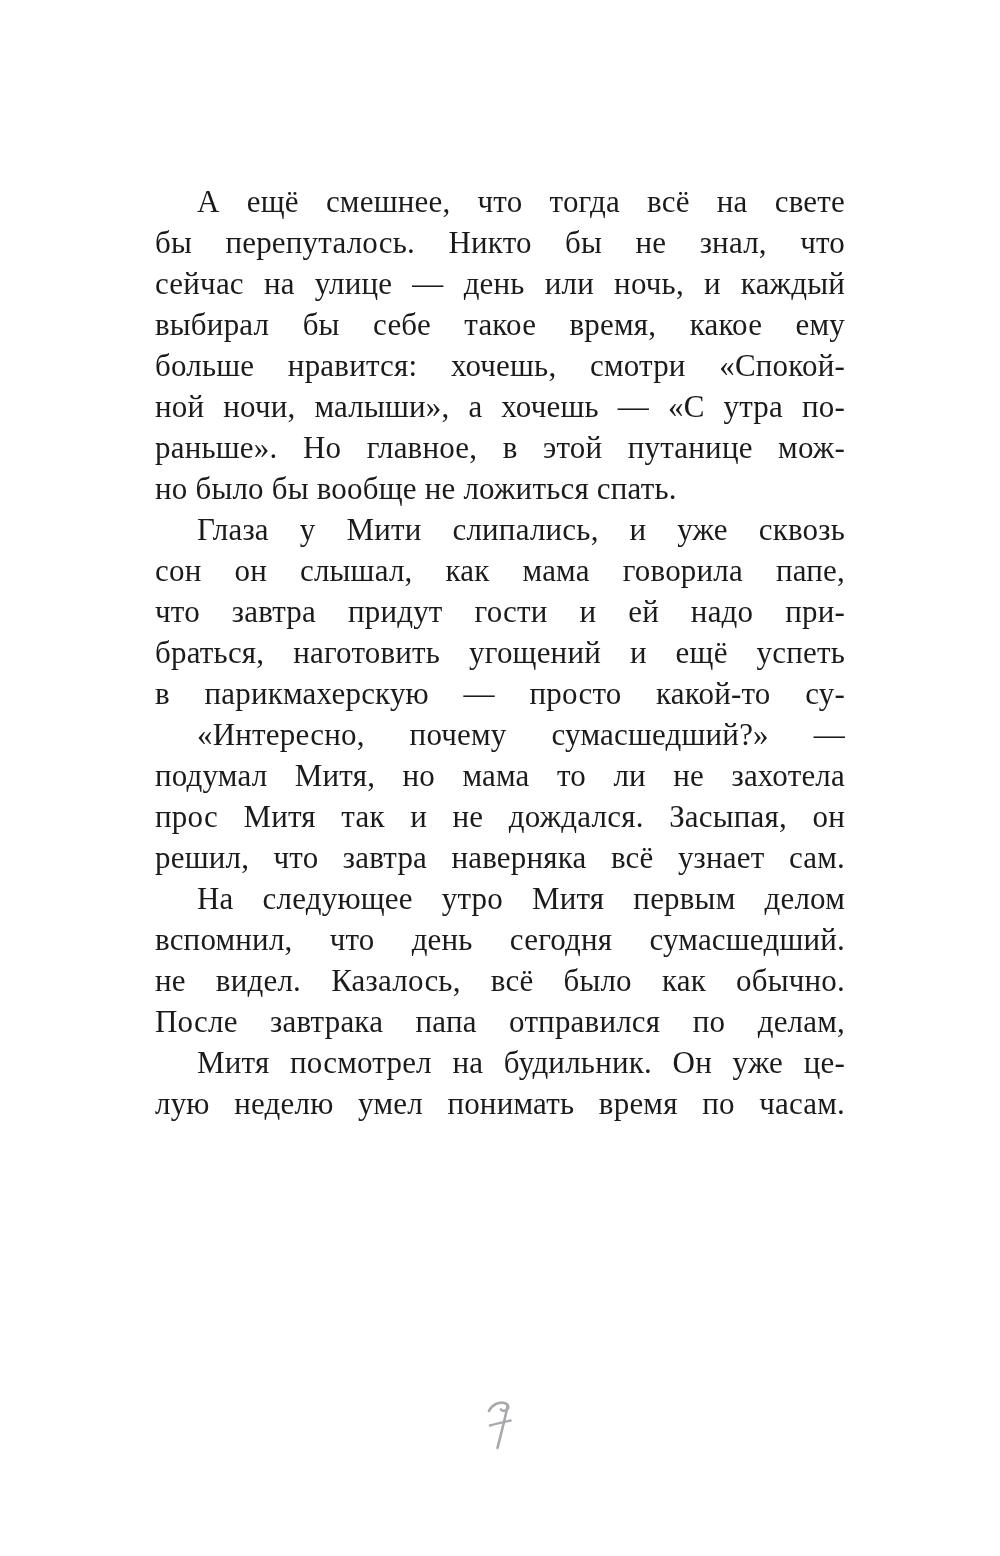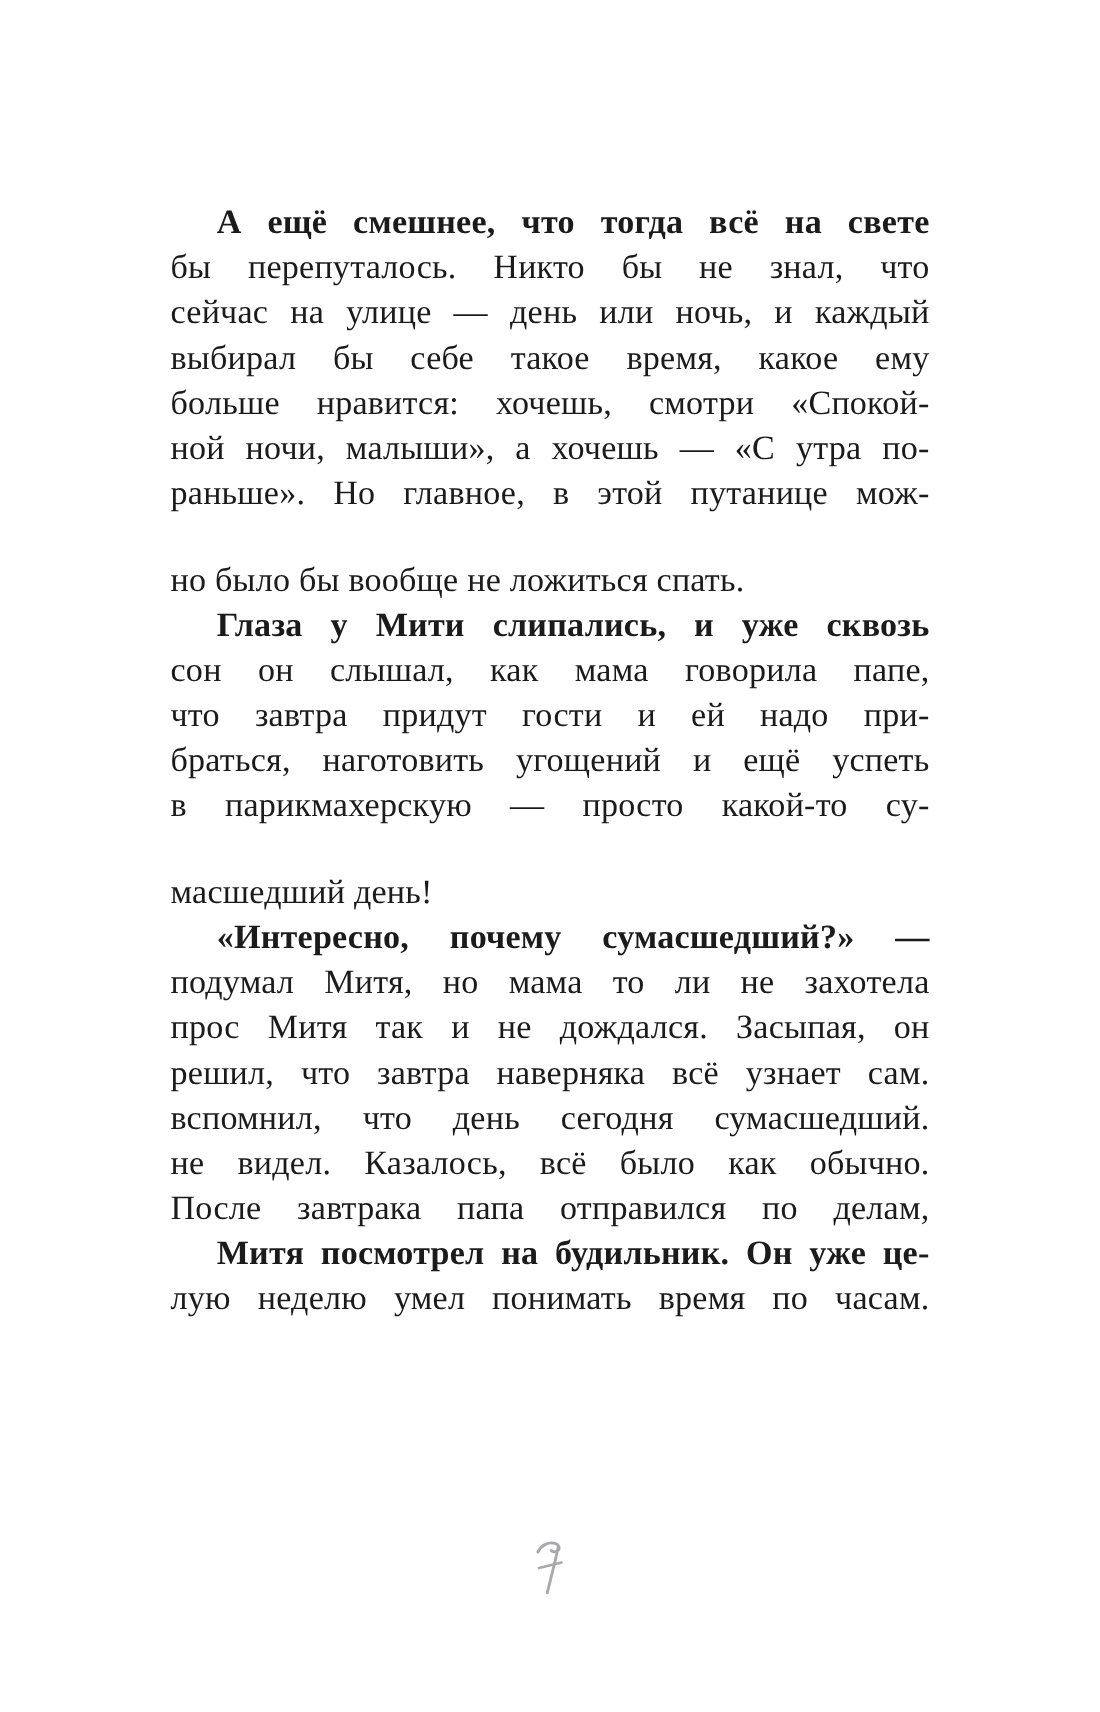--- a/index.html
+++ b/index.html
@@ -27,25 +27,23 @@
   .para {
     margin: 0;
     padding: 0;
   }
   .line {
     text-align: justify;
     text-align-last: justify;
   }
   .line.indent {
     text-indent: 42px;
-    font-weight: bold;
   }
   .line.end {
     text-align-last: left;
-    margin-top: 38px;
   }
   .page-footer {
     position: absolute;
     left: 0;
     top: 1398px;
     width: 1000px;
     display: flex;
     justify-content: center;
   }
   .pn-wrap {
@@ -79,31 +77,31 @@
       <div class="line">раньше». Но главное, в этой путанице мож-</div>
       <div class="line end">но было бы вообще не ложиться спать.</div>
     </div>
 
     <div class="para">
       <div class="line indent">Глаза у Мити слипались, и уже сквозь</div>
       <div class="line">сон он слышал, как мама говорила папе,</div>
       <div class="line">что завтра придут гости и ей надо при-</div>
       <div class="line">браться, наготовить угощений и ещё успеть</div>
       <div class="line">в парикмахерскую — просто какой-то су-</div>
-      <div class="line end">масшедший день!</div>
     </div>
 
     <div class="para">
       <div class="line indent">«Интересно, почему сумасшедший?» —</div>
       <div class="line">подумал Митя, но мама то ли не захотела</div>
       <div class="line">прос Митя так и не дождался. Засыпая, он</div>
       <div class="line">решил, что завтра наверняка всё узнает сам.</div>
     </div>
 
     <div class="para">
+      <div class="line indent">На следующее утро Митя первым делом</div>
       <div class="line">вспомнил, что день сегодня сумасшедший.</div>
       <div class="line">не видел. Казалось, всё было как обычно.</div>
       <div class="line">После завтрака папа отправился по делам,</div>
     </div>
 
     <div class="para">
       <div class="line indent">Митя посмотрел на будильник. Он уже це-</div>
       <div class="line">лую неделю умел понимать время по часам.</div>
     </div>
 

